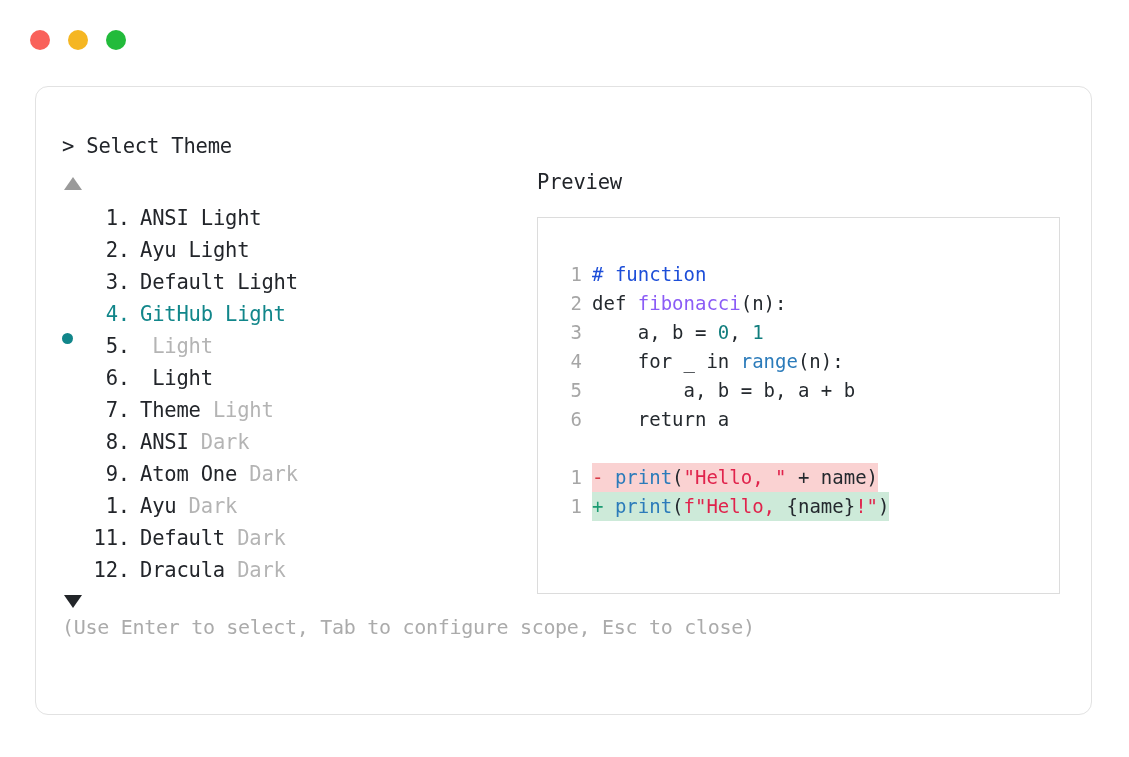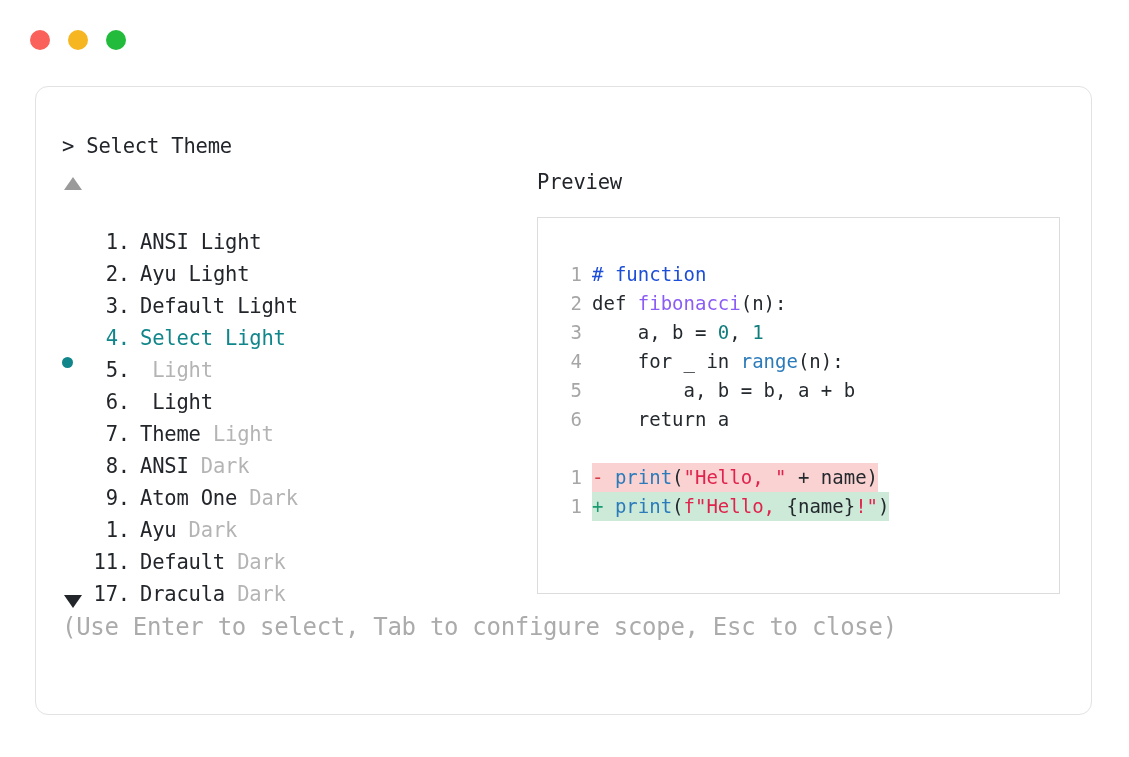--- a/index.html
+++ b/index.html
@@ -73,21 +73,21 @@
     width: 11px; height: 11px;
     border-radius: 50%;
     background: #11868A;
   }
   .num {
     width: 52px; flex: 0 0 52px;
     text-align: right;
     padding-right: 10px;
   }
   .label-name { }
-  .label-variant { color: #22252a; margin-top: 24px; }
+  .label-variant { color: #22252a; }
   .label-variant.dim { color: #b4b4b4; }
   .theme-row.selected .num,
   .theme-row.selected .label-name,
   .theme-row.selected .label-variant { color: #11868A; }
 
   
   .preview-box {
     margin-top: 22px;
     width: 523px;
     height: 377px;
@@ -122,21 +122,21 @@
   .t-builtin { color: #2B7BBA; }
   .t-str     { color: #E0234C; }
   .t-del     { color: #D83A47; }
   .t-add     { color: #1B9B72; }
 
   
   .hint {
     position: absolute;
     left: 26px;
     top: 527px;
-    font-size: 24px;
+    font-size: 20px;
     line-height: 26px;
     color: #ababab;
     white-space: pre;
     letter-spacing: -0.3px;
   }
 </style>
 </head>
 <body>
 
 <div id="root">
@@ -150,29 +150,29 @@
   <div class="card">
     <div class="cols">
 
       <div class="col-left">
         <div class="hdr">&gt; Select Theme</div>
         <div class="arrow-up"></div>
         <div class="theme-list" id="theme-list">
             <div class="theme-row"><div class="bullet-cell"></div><span class="num">1.</span><span class="label-name">ANSI</span><span> </span><span class="label-variant">Light</span></div>
             <div class="theme-row"><div class="bullet-cell"></div><span class="num">2.</span><span class="label-name">Ayu</span><span> </span><span class="label-variant">Light</span></div>
             <div class="theme-row"><div class="bullet-cell"></div><span class="num">3.</span><span class="label-name">Default</span><span> </span><span class="label-variant">Light</span></div>
-            <div class="theme-row selected"><div class="bullet-cell"><div class="bullet"></div></div><span class="num">4.</span><span class="label-name">Select</span><span> </span><span class="label-variant">Light</span></div>
+            <div class="theme-row selected"><div class="bullet-cell"><div class="bullet"></div></div><span class="num">4.</span><span class="label-name">GitHub</span><span> </span><span class="label-variant">Light</span></div>
             <div class="theme-row"><div class="bullet-cell"></div><span class="num">5.</span><span> </span><span class="label-variant dim">Light</span></div>
             <div class="theme-row"><div class="bullet-cell"></div><span class="num">6.</span><span> </span><span class="label-variant">Light</span></div>
             <div class="theme-row"><div class="bullet-cell"></div><span class="num">7.</span><span class="label-name">Theme</span><span> </span><span class="label-variant dim">Light</span></div>
             <div class="theme-row"><div class="bullet-cell"></div><span class="num">8.</span><span class="label-name">ANSI</span><span> </span><span class="label-variant dim">Dark</span></div>
             <div class="theme-row"><div class="bullet-cell"></div><span class="num">9.</span><span class="label-name">Atom One</span><span> </span><span class="label-variant dim">Dark</span></div>
             <div class="theme-row"><div class="bullet-cell"></div><span class="num">1.</span><span class="label-name">Ayu</span><span> </span><span class="label-variant dim">Dark</span></div>
             <div class="theme-row"><div class="bullet-cell"></div><span class="num">11.</span><span class="label-name">Default</span><span> </span><span class="label-variant dim">Dark</span></div>
-            <div class="theme-row"><div class="bullet-cell"></div><span class="num">17.</span><span class="label-name">Dracula</span><span> </span><span class="label-variant dim">Dark</span></div>
+            <div class="theme-row"><div class="bullet-cell"></div><span class="num">12.</span><span class="label-name">Dracula</span><span> </span><span class="label-variant dim">Dark</span></div>
           </div>
         <div class="arrow-down"></div>
       </div>
 
       <div class="col-right">
         <div class="hdr">Preview</div>
         <div class="preview-box">
           <div class="code" id="code-block"><div class="code-line"><span class="ln">1</span><span class="code-text"><span class="t-comment"># function</span></span></div><div class="code-line"><span class="ln">2</span><span class="code-text"><span class="t-kw">def </span><span class="t-fn">fibonacci</span><span class="t-plain">(n):</span></span></div><div class="code-line"><span class="ln">3</span><span class="code-text"><span class="t-plain">    a, b = </span><span class="t-num">0</span><span class="t-plain">, </span><span class="t-num">1</span></span></div><div class="code-line"><span class="ln">4</span><span class="code-text"><span class="t-plain">    for _ in </span><span class="t-builtin">range</span><span class="t-plain">(n):</span></span></div><div class="code-line"><span class="ln">5</span><span class="code-text"><span class="t-plain">        a, b = b, a + b</span></span></div><div class="code-line"><span class="ln">6</span><span class="code-text"><span class="t-plain">    return a</span></span></div><div class="code-line"><span class="ln"></span><span class="code-text"></span></div><div class="code-line"><span class="ln">1</span><span class="code-text hl-del"><span class="t-del">- </span><span class="t-builtin">print</span><span class="t-plain">(</span><span class="t-str">"Hello, "</span><span class="t-plain"> + name)</span></span></div><div class="code-line"><span class="ln">1</span><span class="code-text hl-add"><span class="t-add">+ </span><span class="t-builtin">print</span><span class="t-plain">(</span><span class="t-str">f"Hello, </span><span class="t-plain">{name}</span><span class="t-str">!"</span><span class="t-plain">)</span></span></div></div>
         </div>
       </div>

